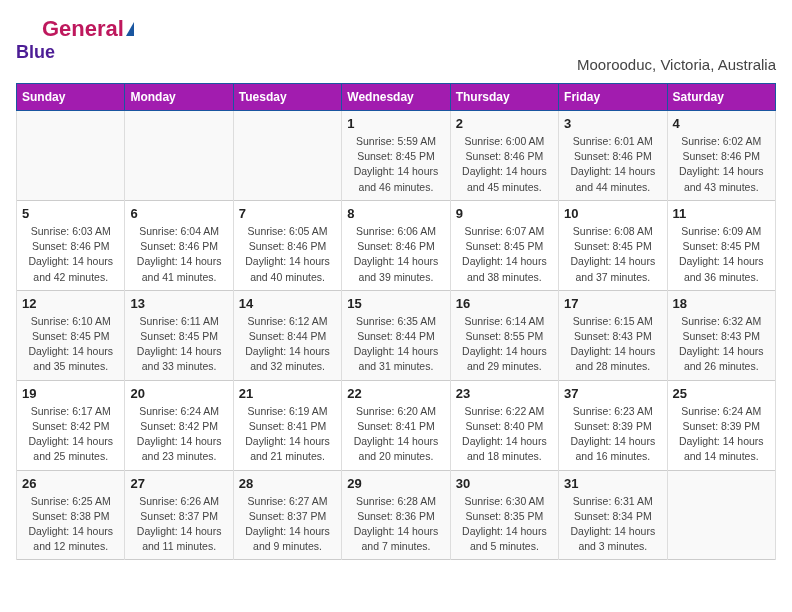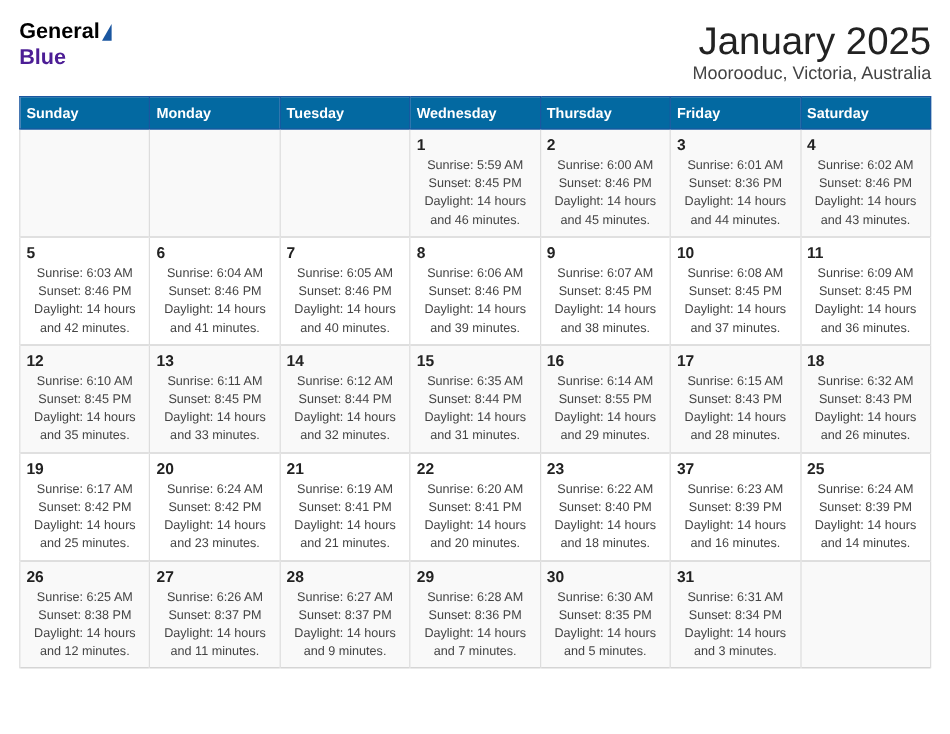--- a/index.html
+++ b/index.html
@@ -15,23 +15,24 @@
       justify-content: space-between;
       align-items: flex-start;
       margin-bottom: 10px;
     }
     .logo {
       display: flex;
       flex-direction: column;
       align-items: flex-start;
     }
     .logo-general {
-      font-size: 18px;
+      font-size: 22px;
       font-weight: bold;
-      color: #000000;
+      color: #be185d;
+      margin-left: 26px;
     }
     .logo-blue {
       font-size: 18px;
       font-weight: bold;
       color: #4c1d95;
     }
     .logo-icon {
       display: inline-block;
       width: 0;
       height: 0;
@@ -49,28 +50,29 @@
     }
     .title-block h1 {
       font-size: 32px;
       color: #222;
       font-weight: normal;
     }
     .title-block h2 {
       font-size: 15px;
       color: #444;
       font-weight: normal;
+      margin-top: 40px;
     }
     table {
       width: 100%;
       border-collapse: collapse;
       font-size: 11px;
     }
     thead tr th {
-      background-color: #0369a1;
+      background-color: #a21caf;
       color: #fff;
       text-align: left;
       padding: 6px 5px;
       font-size: 12px;
       font-weight: bold;
       border: 1px solid #1a56a0;
     }
     tbody tr {
       border-bottom: 1px solid #ccc;
     }
@@ -107,21 +109,20 @@
 
 <div class="header">
   <div class="logo">
     <div class="logo-top">
       <span class="logo-general">General</span>
       <span class="logo-icon"></span>
     </div>
     <span class="logo-blue">Blue</span>
   </div>
   <div class="title-block">
-    <h1>January 2025</h1>
     <h2>Moorooduc, Victoria, Australia</h2>
   </div>
 </div>
 
 <table>
   <thead>
     <tr>
     <th>Sunday</th>
         <th>Monday</th>
         <th>Tuesday</th>
@@ -144,21 +145,21 @@
         </td>
         <td>
           <div class="day-num">2</div>
           <div class="day-info">Sunrise: 6:00 AM
 Sunset: 8:46 PM
 Daylight: 14 hours and 45 minutes.</div>
         </td>
         <td>
           <div class="day-num">3</div>
           <div class="day-info">Sunrise: 6:01 AM
-Sunset: 8:36 PM
+Sunset: 8:46 PM
 Daylight: 14 hours and 44 minutes.</div>
         </td>
         <td>
           <div class="day-num">4</div>
           <div class="day-info">Sunrise: 6:02 AM
 Sunset: 8:46 PM
 Daylight: 14 hours and 43 minutes.</div>
         </td>
       </tr>
       <tr>

